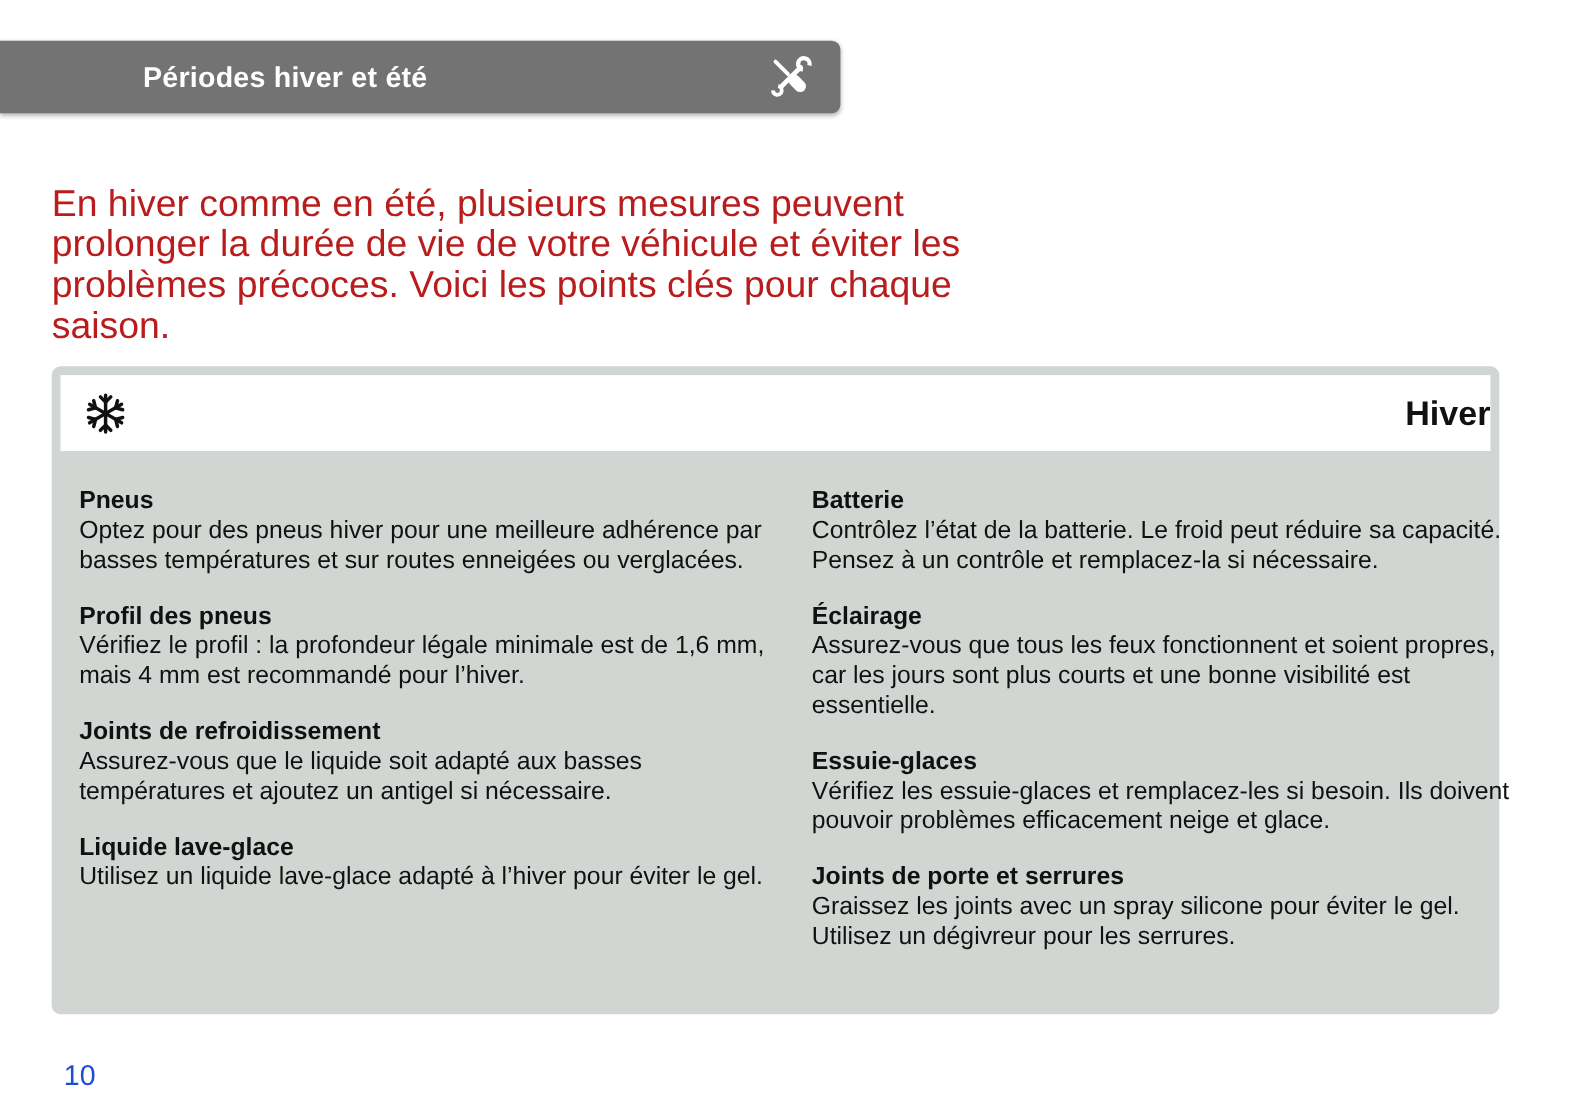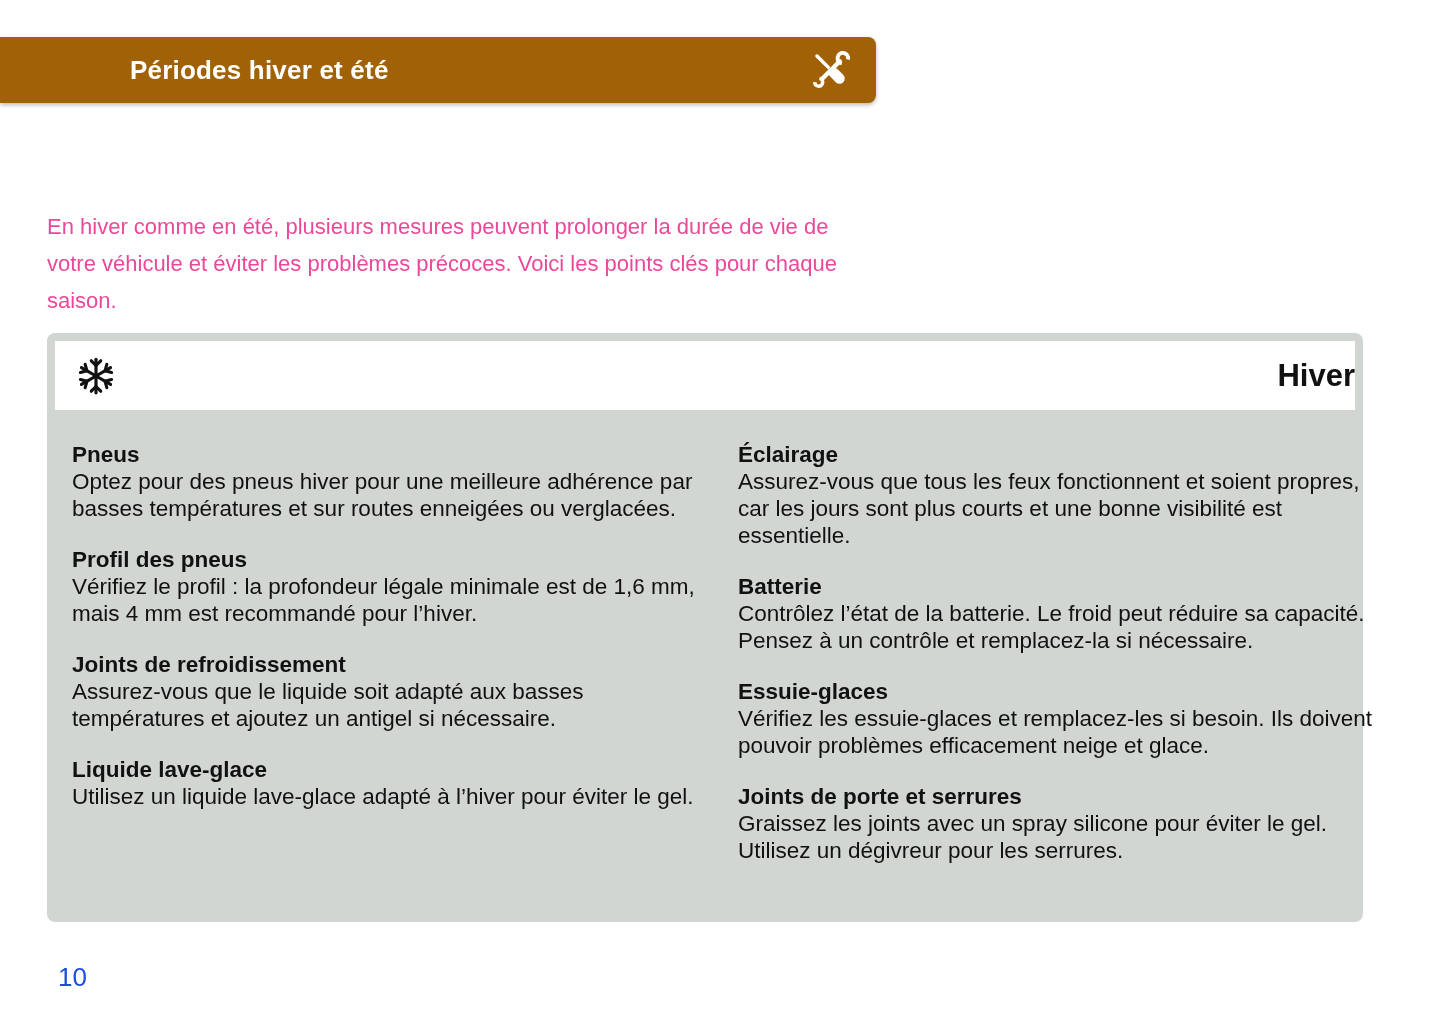--- a/index.html
+++ b/index.html
@@ -11,23 +11,23 @@
     font-family: "Liberation Sans", sans-serif;
     color: #111111;
     overflow: hidden;
   }
 
   
   .header-bar {
     position: absolute;
     top: 37px;
     left: 0;
-    width: 876px;
+    width: 764px;
     height: 66px;
-    background: #a16207;
+    background: #737373;
     border-radius: 0 8px 8px 0;
     box-shadow: 0 2px 4px rgba(0,0,0,0.28);
     display: flex;
     align-items: center;
   }
   .header-title {
     color: #ffffff;
     font-weight: bold;
     font-size: 26px;
     margin-left: 130px;
@@ -41,25 +41,24 @@
     width: 42px;
     height: 42px;
   }
 
   
   .intro {
     position: absolute;
     left: 47px;
     top: 167px;
     width: 832px;
-    font-size: 22px;
+    font-size: 34px;
     line-height: 37px;
-    color: #ec4899;
+    color: #b91c1c;
     hyphens: auto;
-    margin-top: 41px;
   }
 
   
   .panel {
     position: absolute;
     left: 47px;
     top: 333px;
     width: 1316px;
     height: 589px;
     background: #d2d6d3;
@@ -202,28 +201,28 @@
         <p>Assurez-vous que le liquide soit adapté aux basses températures et ajoutez un antigel si nécessaire.</p>
       </section>
       <section class="sec">
         <h3>Liquide lave-glace</h3>
         <p>Utilisez un liquide lave-glace adapté à l’hiver pour éviter le gel.</p>
       </section>
     </div>
 
     <div class="col right">
       <section class="sec">
+        <h3>Batterie</h3>
+        <p>Contrôlez l’état de la batterie. Le froid peut réduire sa capacité. Pensez à un contrôle et remplacez-la si nécessaire.</p>
+      </section>
+      <section class="sec">
         <h3>Éclairage</h3>
         <p>Assurez-vous que tous les feux fonctionnent et soient propres, car les jours sont plus courts et une bonne visibilité est essentielle.</p>
       </section>
       <section class="sec">
-        <h3>Batterie</h3>
-        <p>Contrôlez l’état de la batterie. Le froid peut réduire sa capacité. Pensez à un contrôle et remplacez-la si nécessaire.</p>
-      </section>
-      <section class="sec">
         <h3>Essuie-glaces</h3>
         <p>Vérifiez les essuie-glaces et remplacez-les si besoin. Ils doivent pouvoir problèmes efficacement neige et glace.</p>
       </section>
       <section class="sec">
         <h3>Joints de porte et serrures</h3>
         <p>Graissez les joints avec un spray silicone pour éviter le gel. Utilisez un dégivreur pour les serrures.</p>
       </section>
     </div>
 
   </div>

